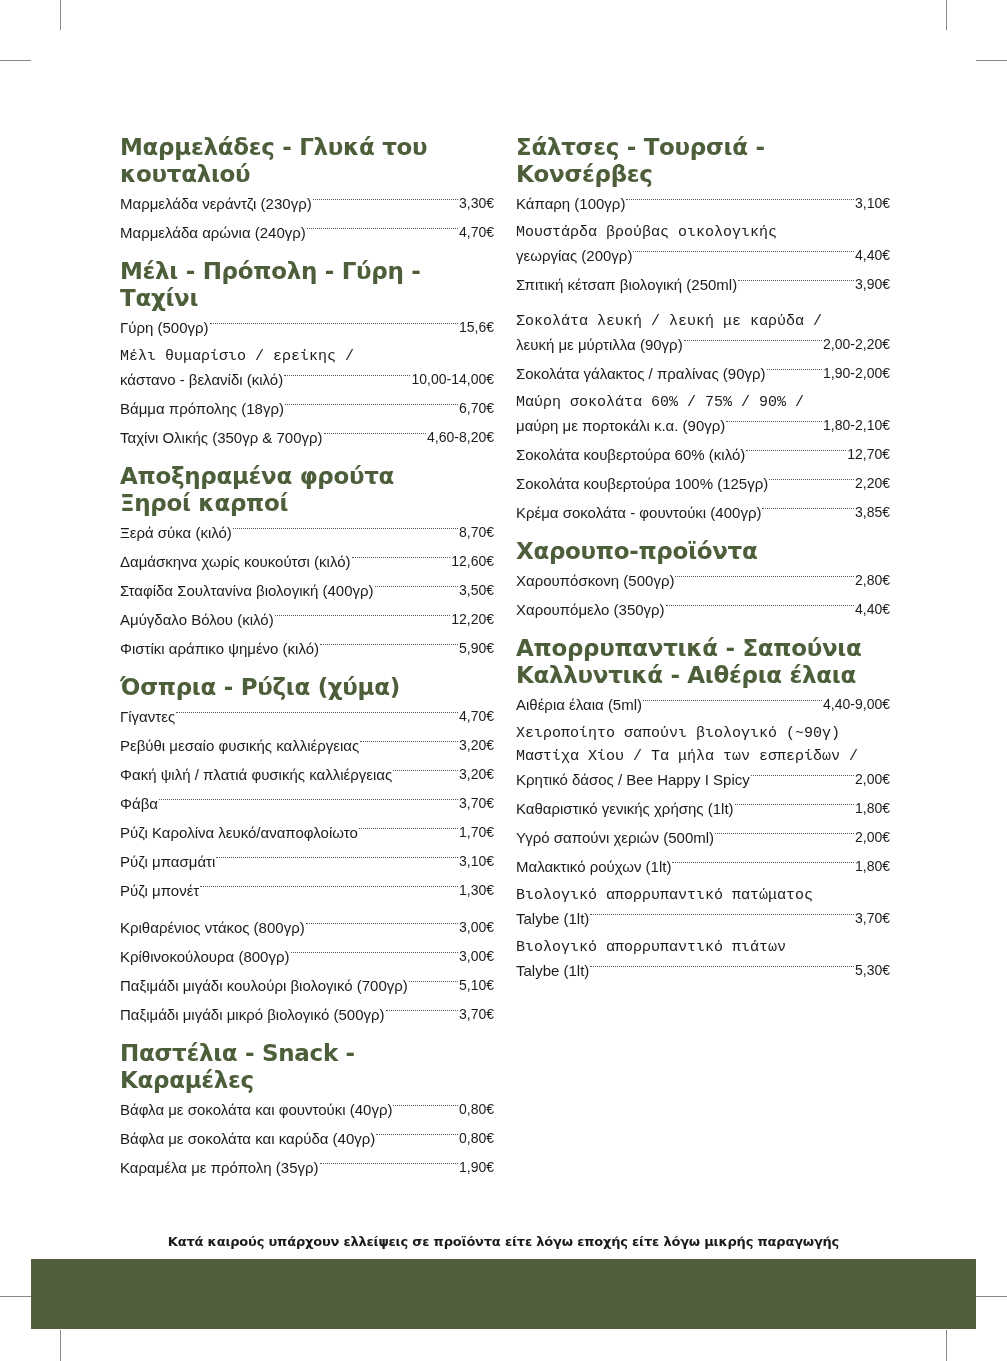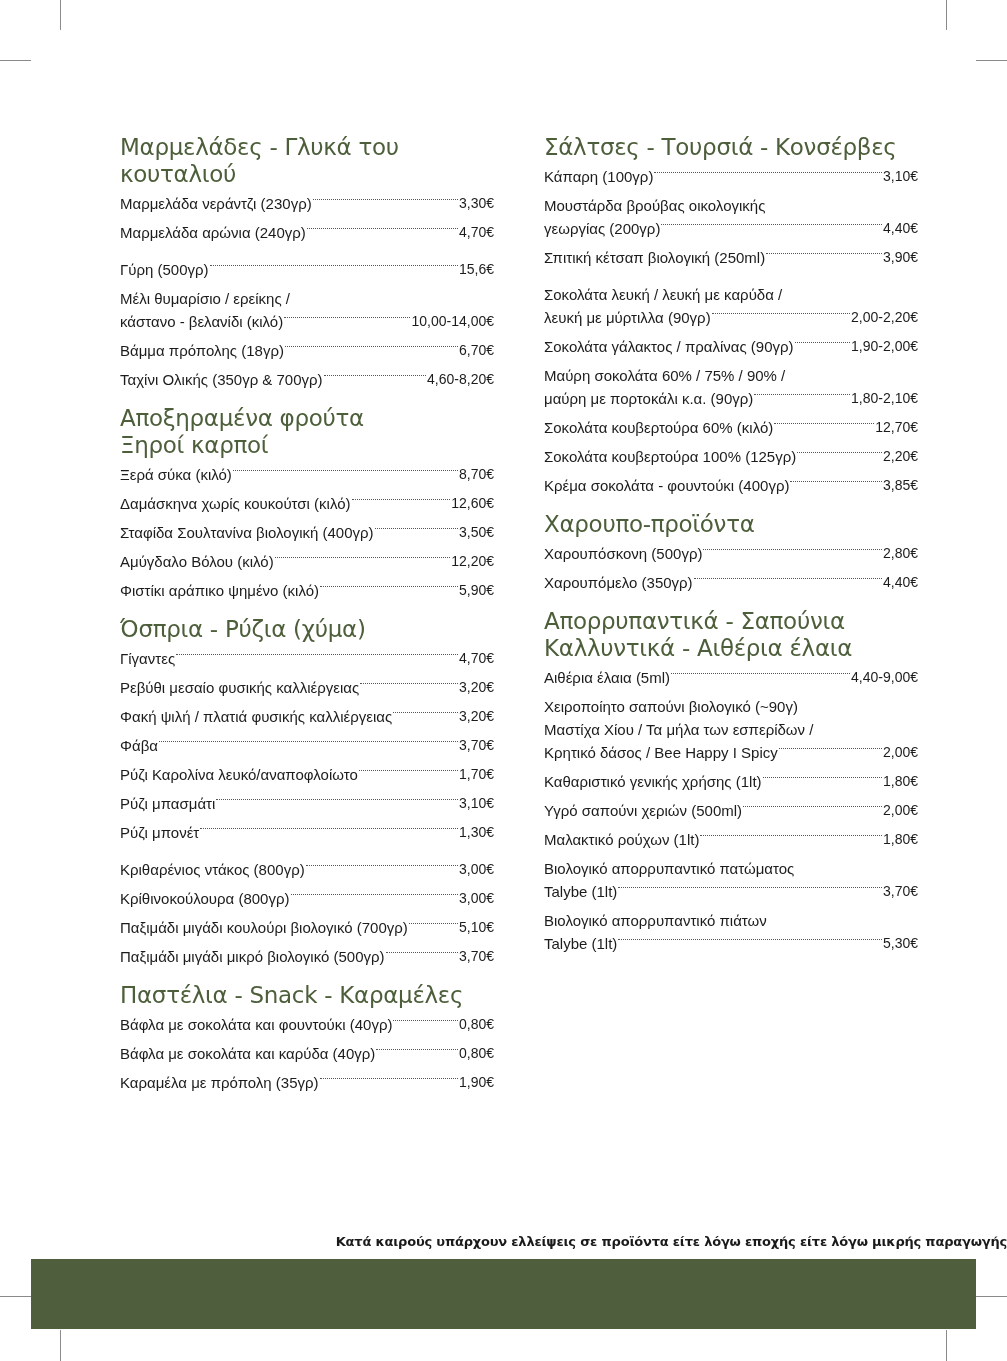--- a/index.html
+++ b/index.html
@@ -4,38 +4,38 @@
 <style>
   html, body { margin: 0; padding: 0; background: #ffffff; }
   body {
     width: 1007px; height: 1361px; position: relative; overflow: hidden;
     font-family: "Liberation Sans", "DejaVu Sans", sans-serif;
     color: #1c1c1c;
   }
   .crop { position: absolute; background: #8a8a8a; }
   .col { position: absolute; top: 134px; width: 374px; }
   .col-left { left: 120px; }
-  .col-right { left: 544px; }
+  .col-right { left: 516px; }
   .section { margin-bottom: 14px; }
   .section-title {
-    color: #4d5e3a; font-weight: normal; font-size: 23px; line-height: 27px;
+    color: #4d5e3a; font-weight: bold; font-size: 23px; line-height: 27px;
     letter-spacing: -0.3px; margin: 0 0 4px 0;
     font-family: "DejaVu Sans", sans-serif;
   }
   .item { font-size: 15px; line-height: 23px; margin-bottom: 6px; }
   .item-row { display: flex; align-items: center; }
   .item-name { white-space: nowrap; }
-  .item-name-pre { display: block; white-space: nowrap; }
+  .item-name-pre { display: block; white-space: nowrap; font-family: Liberation Mono, monospace; }
   .leader {
     flex: 1; border-bottom: 1px dotted #555; margin: 0 1px; position: relative; top: -4px;
     min-width: 8px;
   }
   .price { white-space: nowrap; font-size: 14px; }
   .note {
-    position: absolute; top: 1234px; left: 0; width: 1007px; text-align: right;
+    position: absolute; top: 1234px; left: 0; width: 1007px; text-align: center;
     font-weight: bold; font-size: 13px; color: #1a1a1a; letter-spacing: -0.2px;
     font-family: "DejaVu Sans", sans-serif;
   }
   .footer-band {
     position: absolute; left: 31px; top: 1259px; width: 945px; height: 70px;
     background: #4f5e3c;
   }
 </style>
 </head>
 <body>
@@ -63,20 +63,23 @@
       </div>
       <div class="item">
         <div class="item-row">
           <span class="item-name">Μαρμελάδα αρώνια (240γρ)</span>
           <span class="leader"></span>
           <span class="price">4,70€</span>
         </div>
       </div>
     </div>
     <div class="section">
+      <div class="section-title">
+        <div>Μέλι - Πρόπολη - Γύρη - Ταχίνι</div>
+      </div>
       <div class="item">
         <div class="item-row">
           <span class="item-name">Γύρη (500γρ)</span>
           <span class="leader"></span>
           <span class="price">15,6€</span>
         </div>
       </div>
       <div class="item">
         <span class="item-name-pre">Μέλι θυμαρίσιο / ερείκης /</span>
         <div class="item-row">

